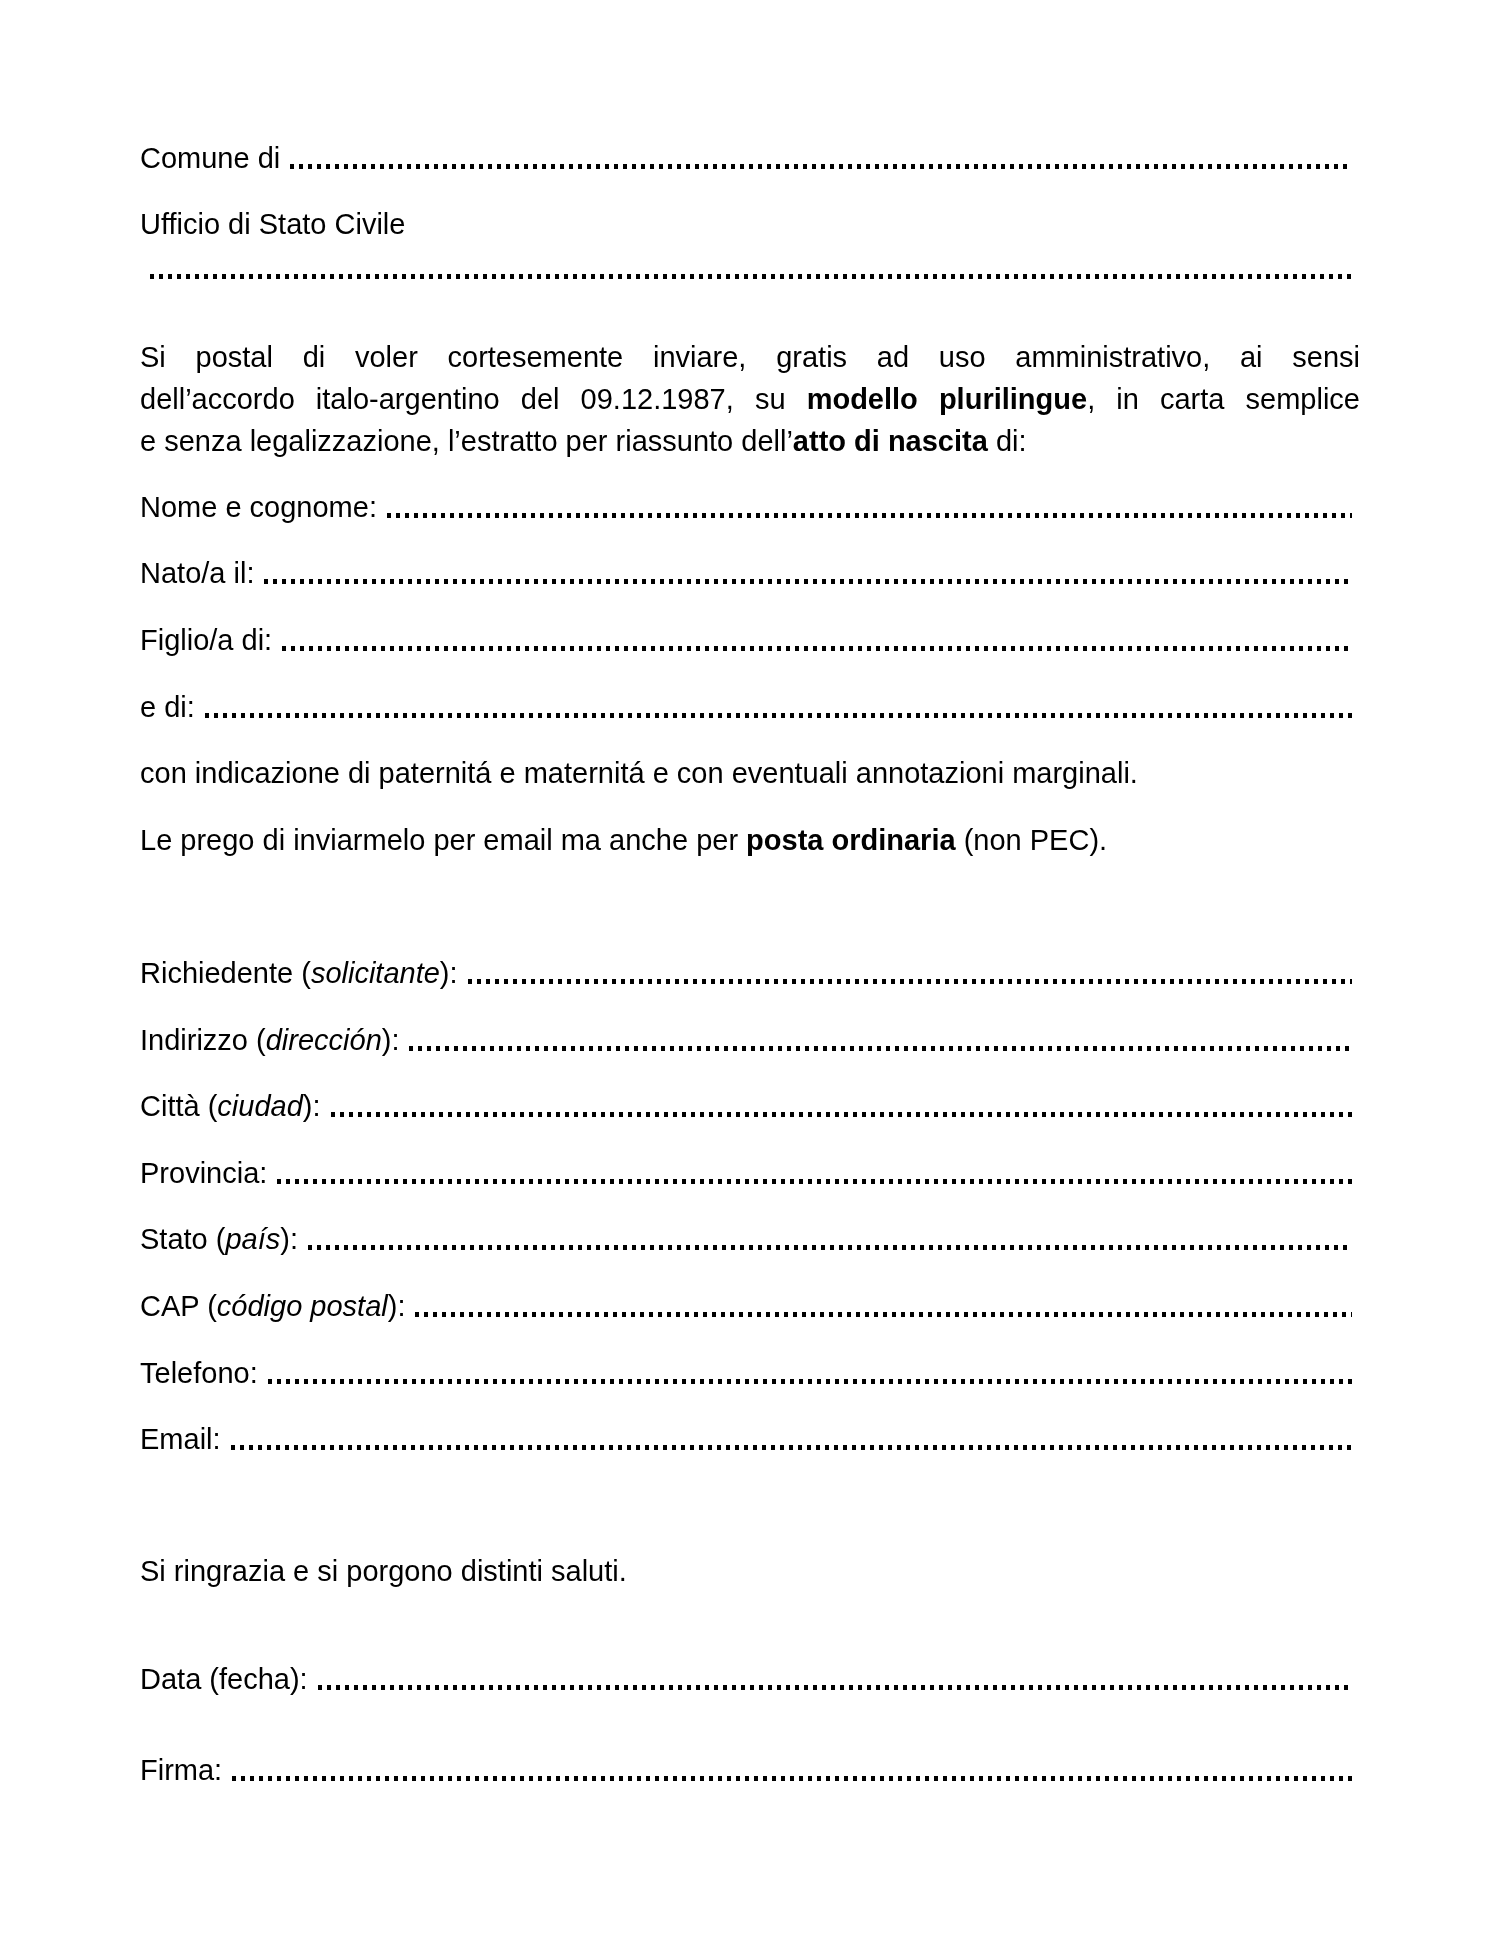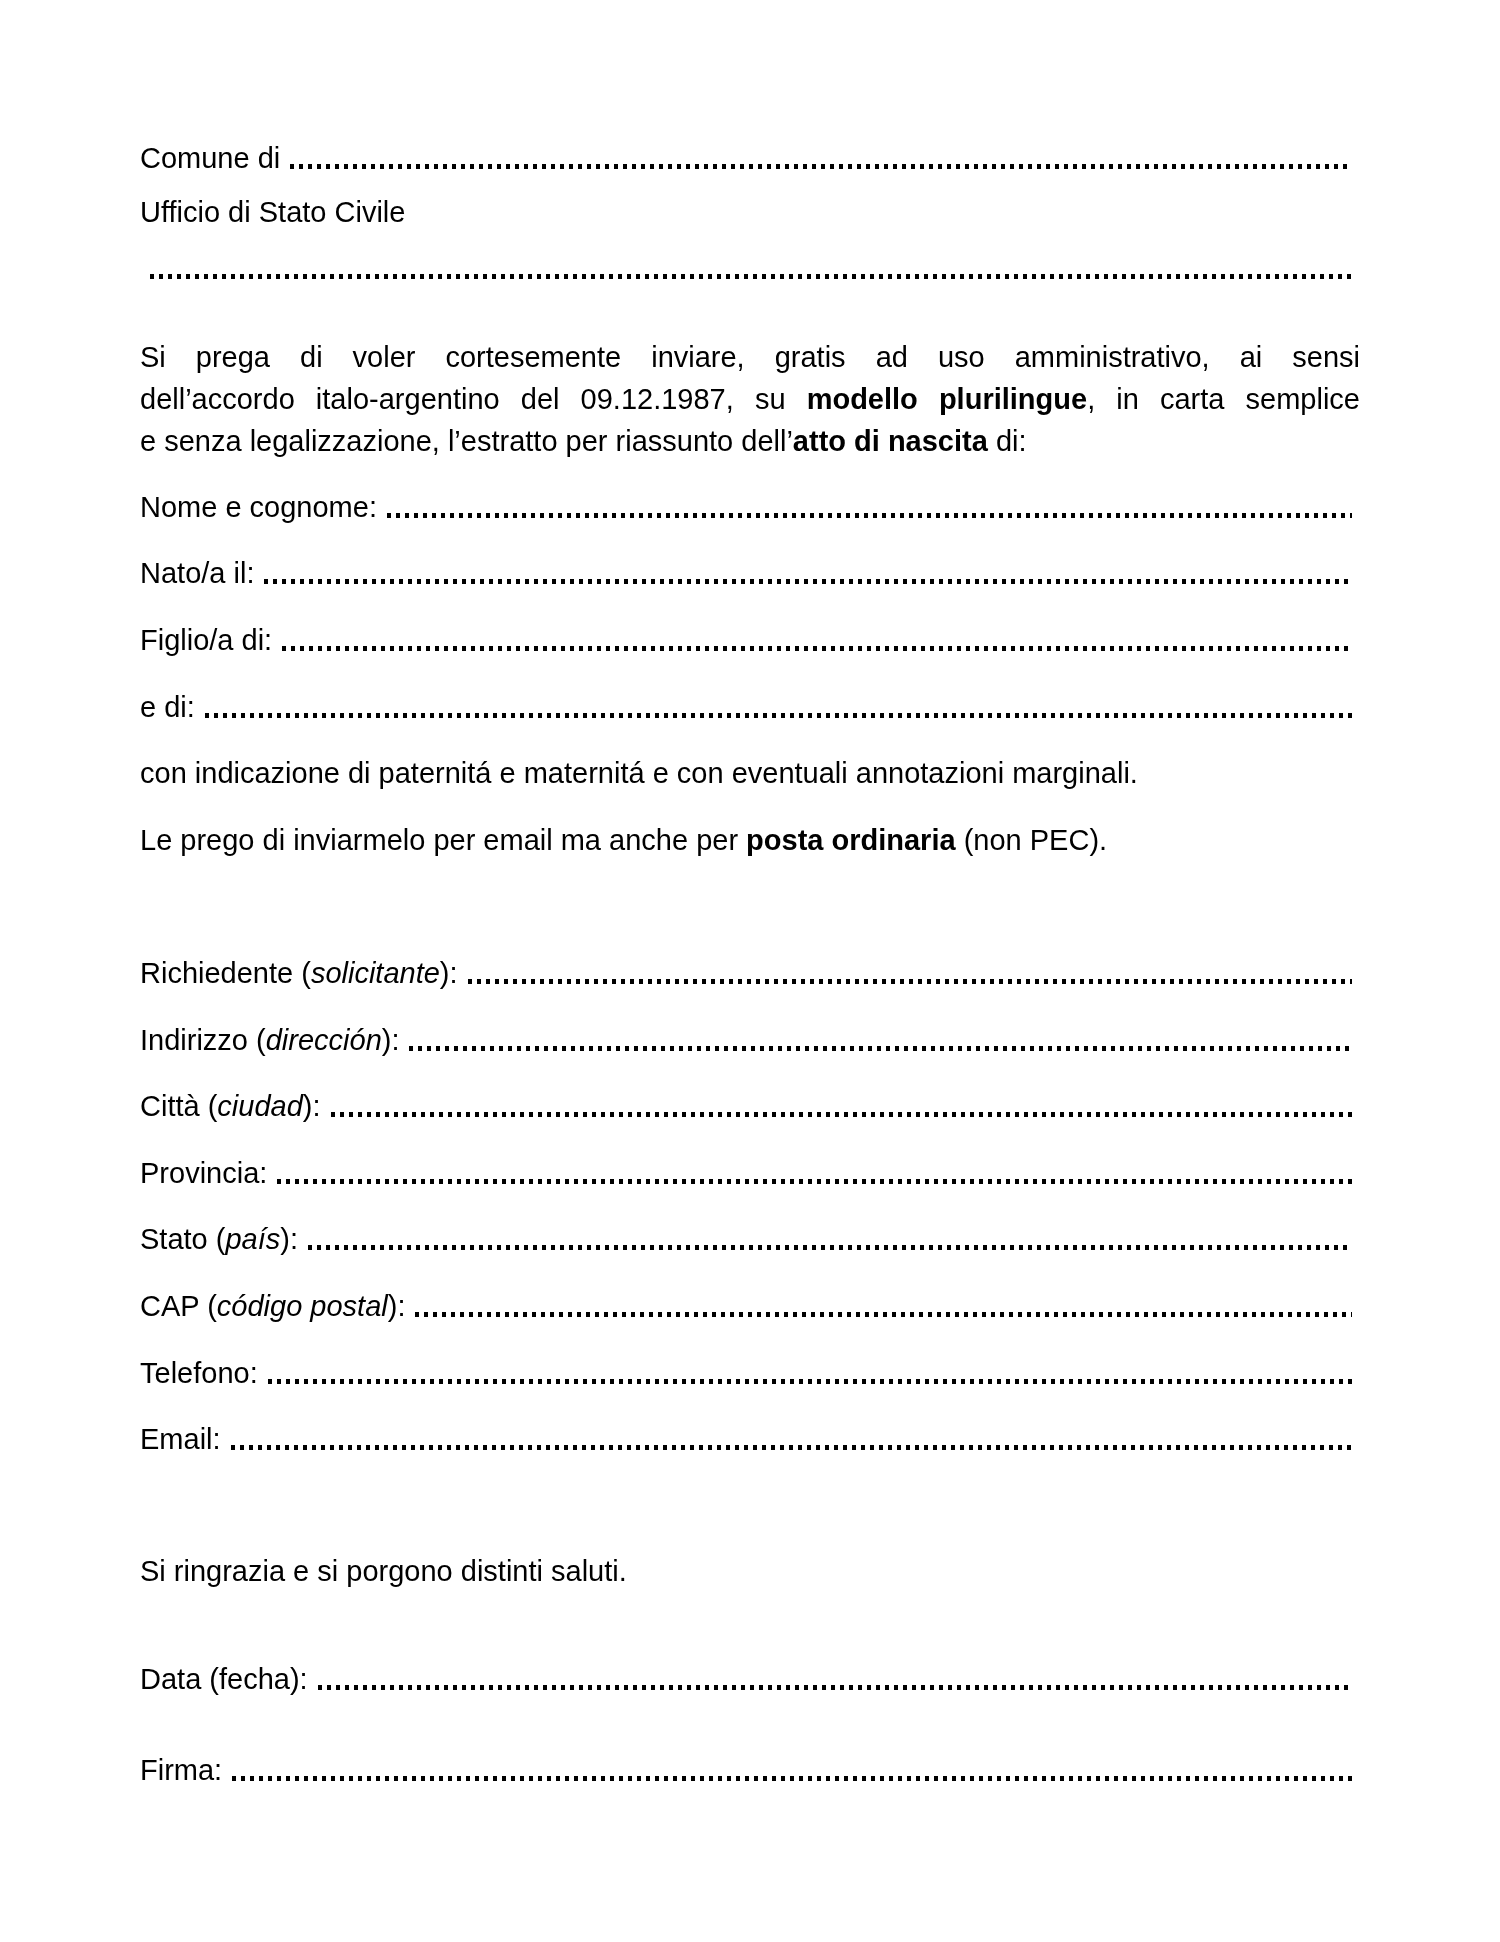--- a/index.html
+++ b/index.html
@@ -21,27 +21,27 @@
   </style>
 </head>
 <body>
 
 <div class="page">
 
   <div class="line" style="top:141px">
     <span>Comune di</span>
     <span class="fill"></span>
   </div>
-  <div class="plain" style="top:195px">Ufficio di Stato Civile</div>
+  <div class="plain" style="top:207px">Ufficio di Stato Civile</div>
   <div class="line" style="top:274px">
     <span class="fill"></span>
   </div>
 
   <div class="para last-justify" style="top:336px">
-    <span>Si prega di voler cortesemente inviare, gratis ad uso amministrativo, ai sensi</span>
+    <span>Si postal di voler cortesemente inviare, gratis ad uso amministrativo, ai sensi</span>
   </div>
   <div class="para last-justify" style="top:378px">
     <span>dell’accordo italo-argentino del 09.12.1987, su </span><b>modello plurilingue</b><span>, in carta semplice</span>
   </div>
   <div class="para" style="top:420px">
     <span>e senza legalizzazione, l’estratto per riassunto dell’</span><b>atto di nascita</b><span> di:</span>
   </div>
 
   <div class="line" style="top:490px">
     <span>Nome e cognome:</span>

